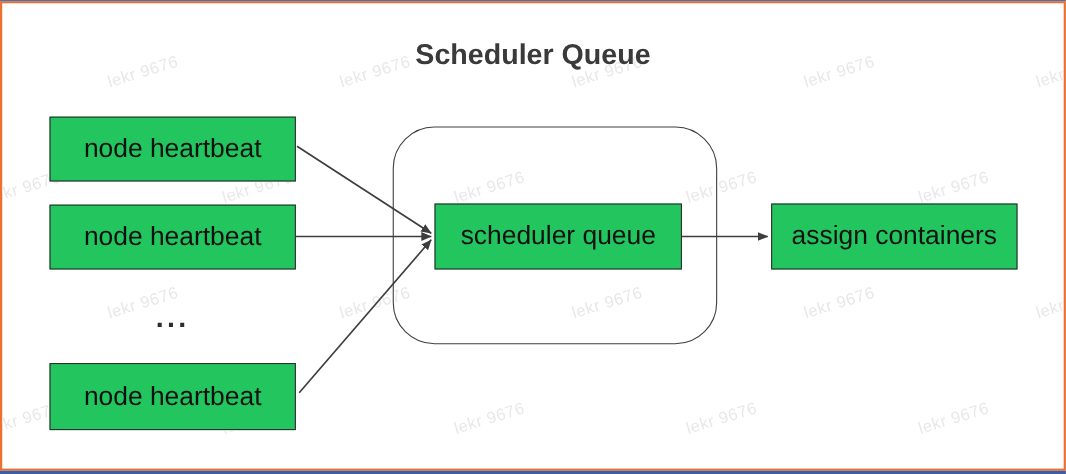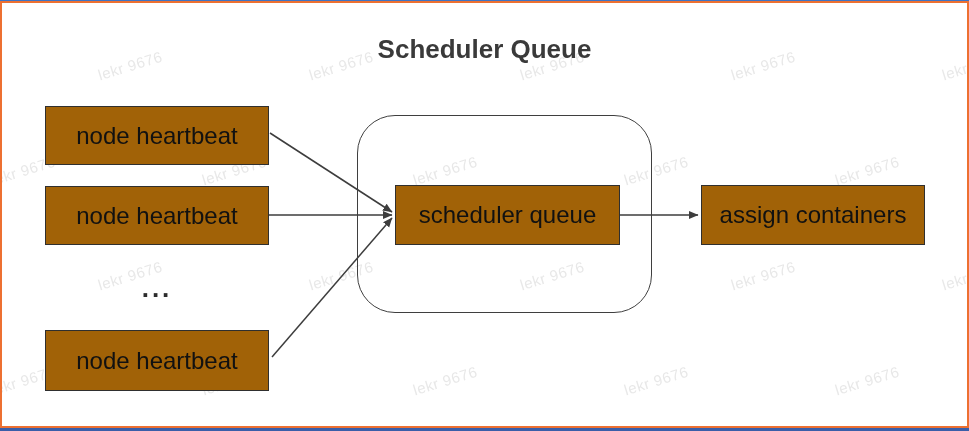--- a/index.html
+++ b/index.html
@@ -27,21 +27,21 @@
     transform: rotate(-17deg);
   }
 
   
   .title {
     position: absolute; left: 0; top: 34px; width: 100%;
     text-align: center; font-size: 26px; font-weight: bold; color: #3a3a3a;
     z-index: 10;
   }
   .node {
-    position: absolute; background: #a16207; border: 1px solid #2f2f2f;
+    position: absolute; background: #22c55e; border: 1px solid #2f2f2f;
     display: flex; align-items: center; justify-content: center;
     font-size: 24px; color: #111111; z-index: 5; text-align: center;
   }
   .hb1 { left: 45px;  top: 106px; width: 224px; height: 59px; }
   .hb2 { left: 45px;  top: 186px; width: 224px; height: 59px; }
   .hb3 { left: 45px;  top: 330px; width: 224px; height: 61px; }
   .sq  { left: 395px; top: 185px; width: 225px; height: 60px; z-index: 6; }
   .ac  { left: 701px; top: 185px; width: 224px; height: 60px; }
   .container-round {
     position: absolute; left: 357px; top: 115px; width: 295px; height: 198px;

